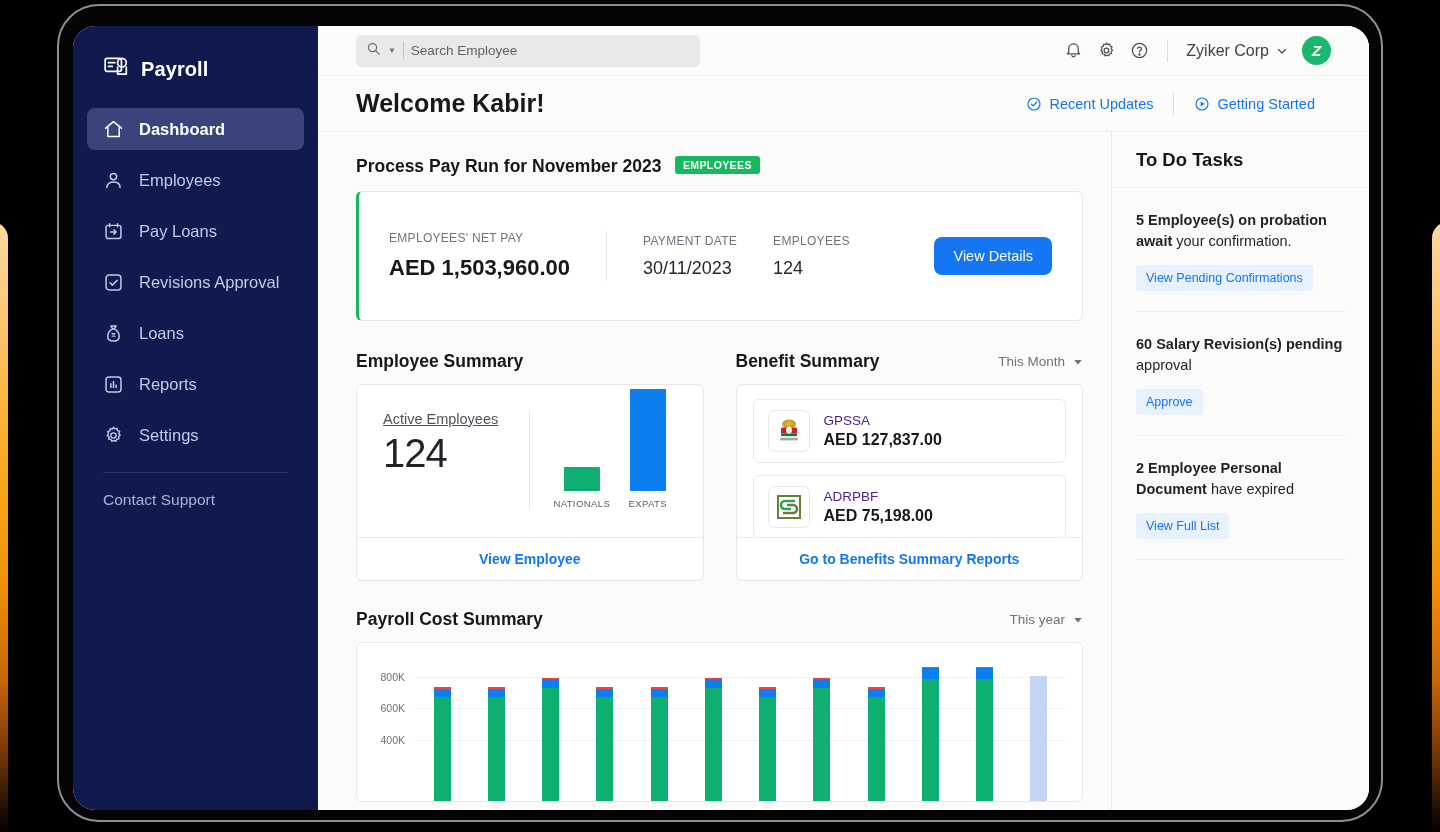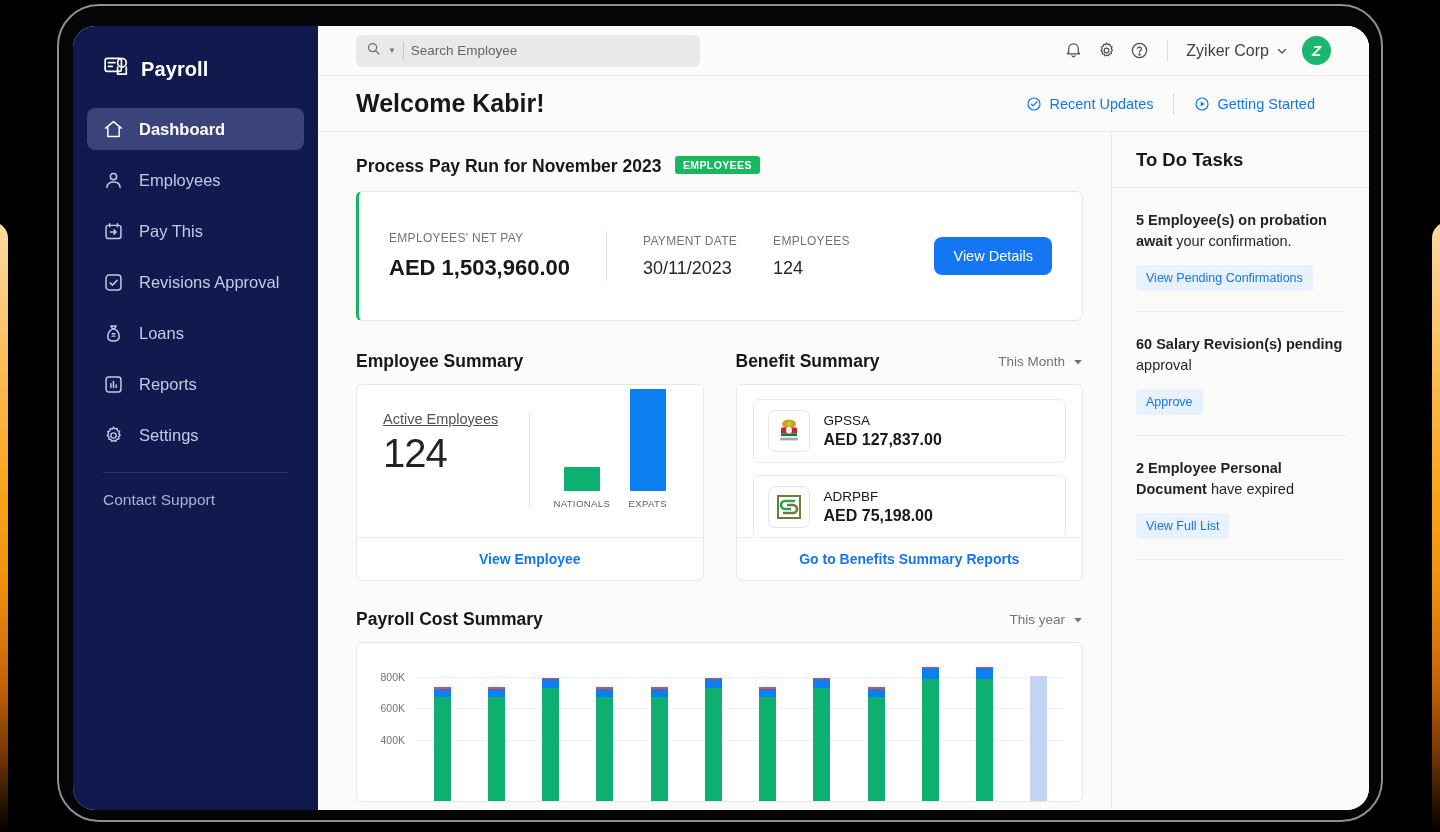--- a/index.html
+++ b/index.html
@@ -147,21 +147,21 @@
     margin-top: 7px; font-size: 9.5px; color: #5b6068; letter-spacing: .4px; white-space: nowrap;
   }
 
   
   .benefit-body { padding: 14px 16px 0 16px; height: 152px; overflow: hidden; }
   .benefit-row {
     border: 1px solid #eaeaea; border-radius: 6px; height: 64px;
     display: flex; align-items: center; gap: 14px; padding: 0 14px; margin-bottom: 12px;
   }
   .blogo { width: 42px; height: 42px; border: 1px solid #e6e6e6; border-radius: 7px; display: flex; align-items: center; justify-content: center; background: #fff; }
-  .bname { font-size: 13.5px; color: #0f172a; }
+  .bname { font-size: 13.5px; color: #4c1d95; }
   .bamt { font-size: 16px; font-weight: 700; color: #16181c; margin-top: 3px; }
 
   
   .chart-wrap { margin-top: 28px; }
   .chart-card { background: #fff; border: 1px solid #e8e8e8; border-radius: 6px; height: 160px; position: relative; overflow: hidden; }
   .plot { position: absolute; left: 58px; right: 16px; top: 18px; bottom: 0; }
   .gridline { position: absolute; left: 0; right: 0; height: 1px; background: #f0f0f0; }
   .ytick { position: absolute; right: calc(100% + 10px); transform: translateY(-50%); font-size: 10.5px; color: #6e737b; white-space: nowrap; }
   .bars { position: absolute; left: 0; right: 0; bottom: 0; top: 0; display: flex; align-items: flex-end; }
   .barslot { flex: 1 1 0; display: flex; justify-content: center; align-items: flex-end; height: 100%; }
@@ -227,21 +227,21 @@
           </div>
           <div class="nav-item">
             <span class="ico">
               <svg width="21" height="21" viewBox="0 0 24 24" fill="none" stroke="currentColor" stroke-width="1.7" stroke-linecap="round" stroke-linejoin="round">
                   <rect x="3.5" y="5" width="17" height="15" rx="2.5"></rect>
                   <line x1="7.5" y1="3" x2="7.5" y2="6.5"></line>
                   <line x1="16.5" y1="3" x2="16.5" y2="6.5"></line>
                   <path d="M8.5 12.5h6.5M12.5 10l2.5 2.5-2.5 2.5"></path>
                 </svg>
             </span>
-            <span>Pay This</span>
+            <span>Pay Loans</span>
           </div>
           <div class="nav-item">
             <span class="ico">
               <svg width="21" height="21" viewBox="0 0 24 24" fill="none" stroke="currentColor" stroke-width="1.7" stroke-linecap="round" stroke-linejoin="round">
                   <rect x="3.5" y="3.5" width="17" height="17" rx="3.5"></rect>
                   <path d="M8 12.2l2.8 2.8L16.3 9.5"></path>
                 </svg>
             </span>
             <span>Revisions Approval</span>
           </div>

